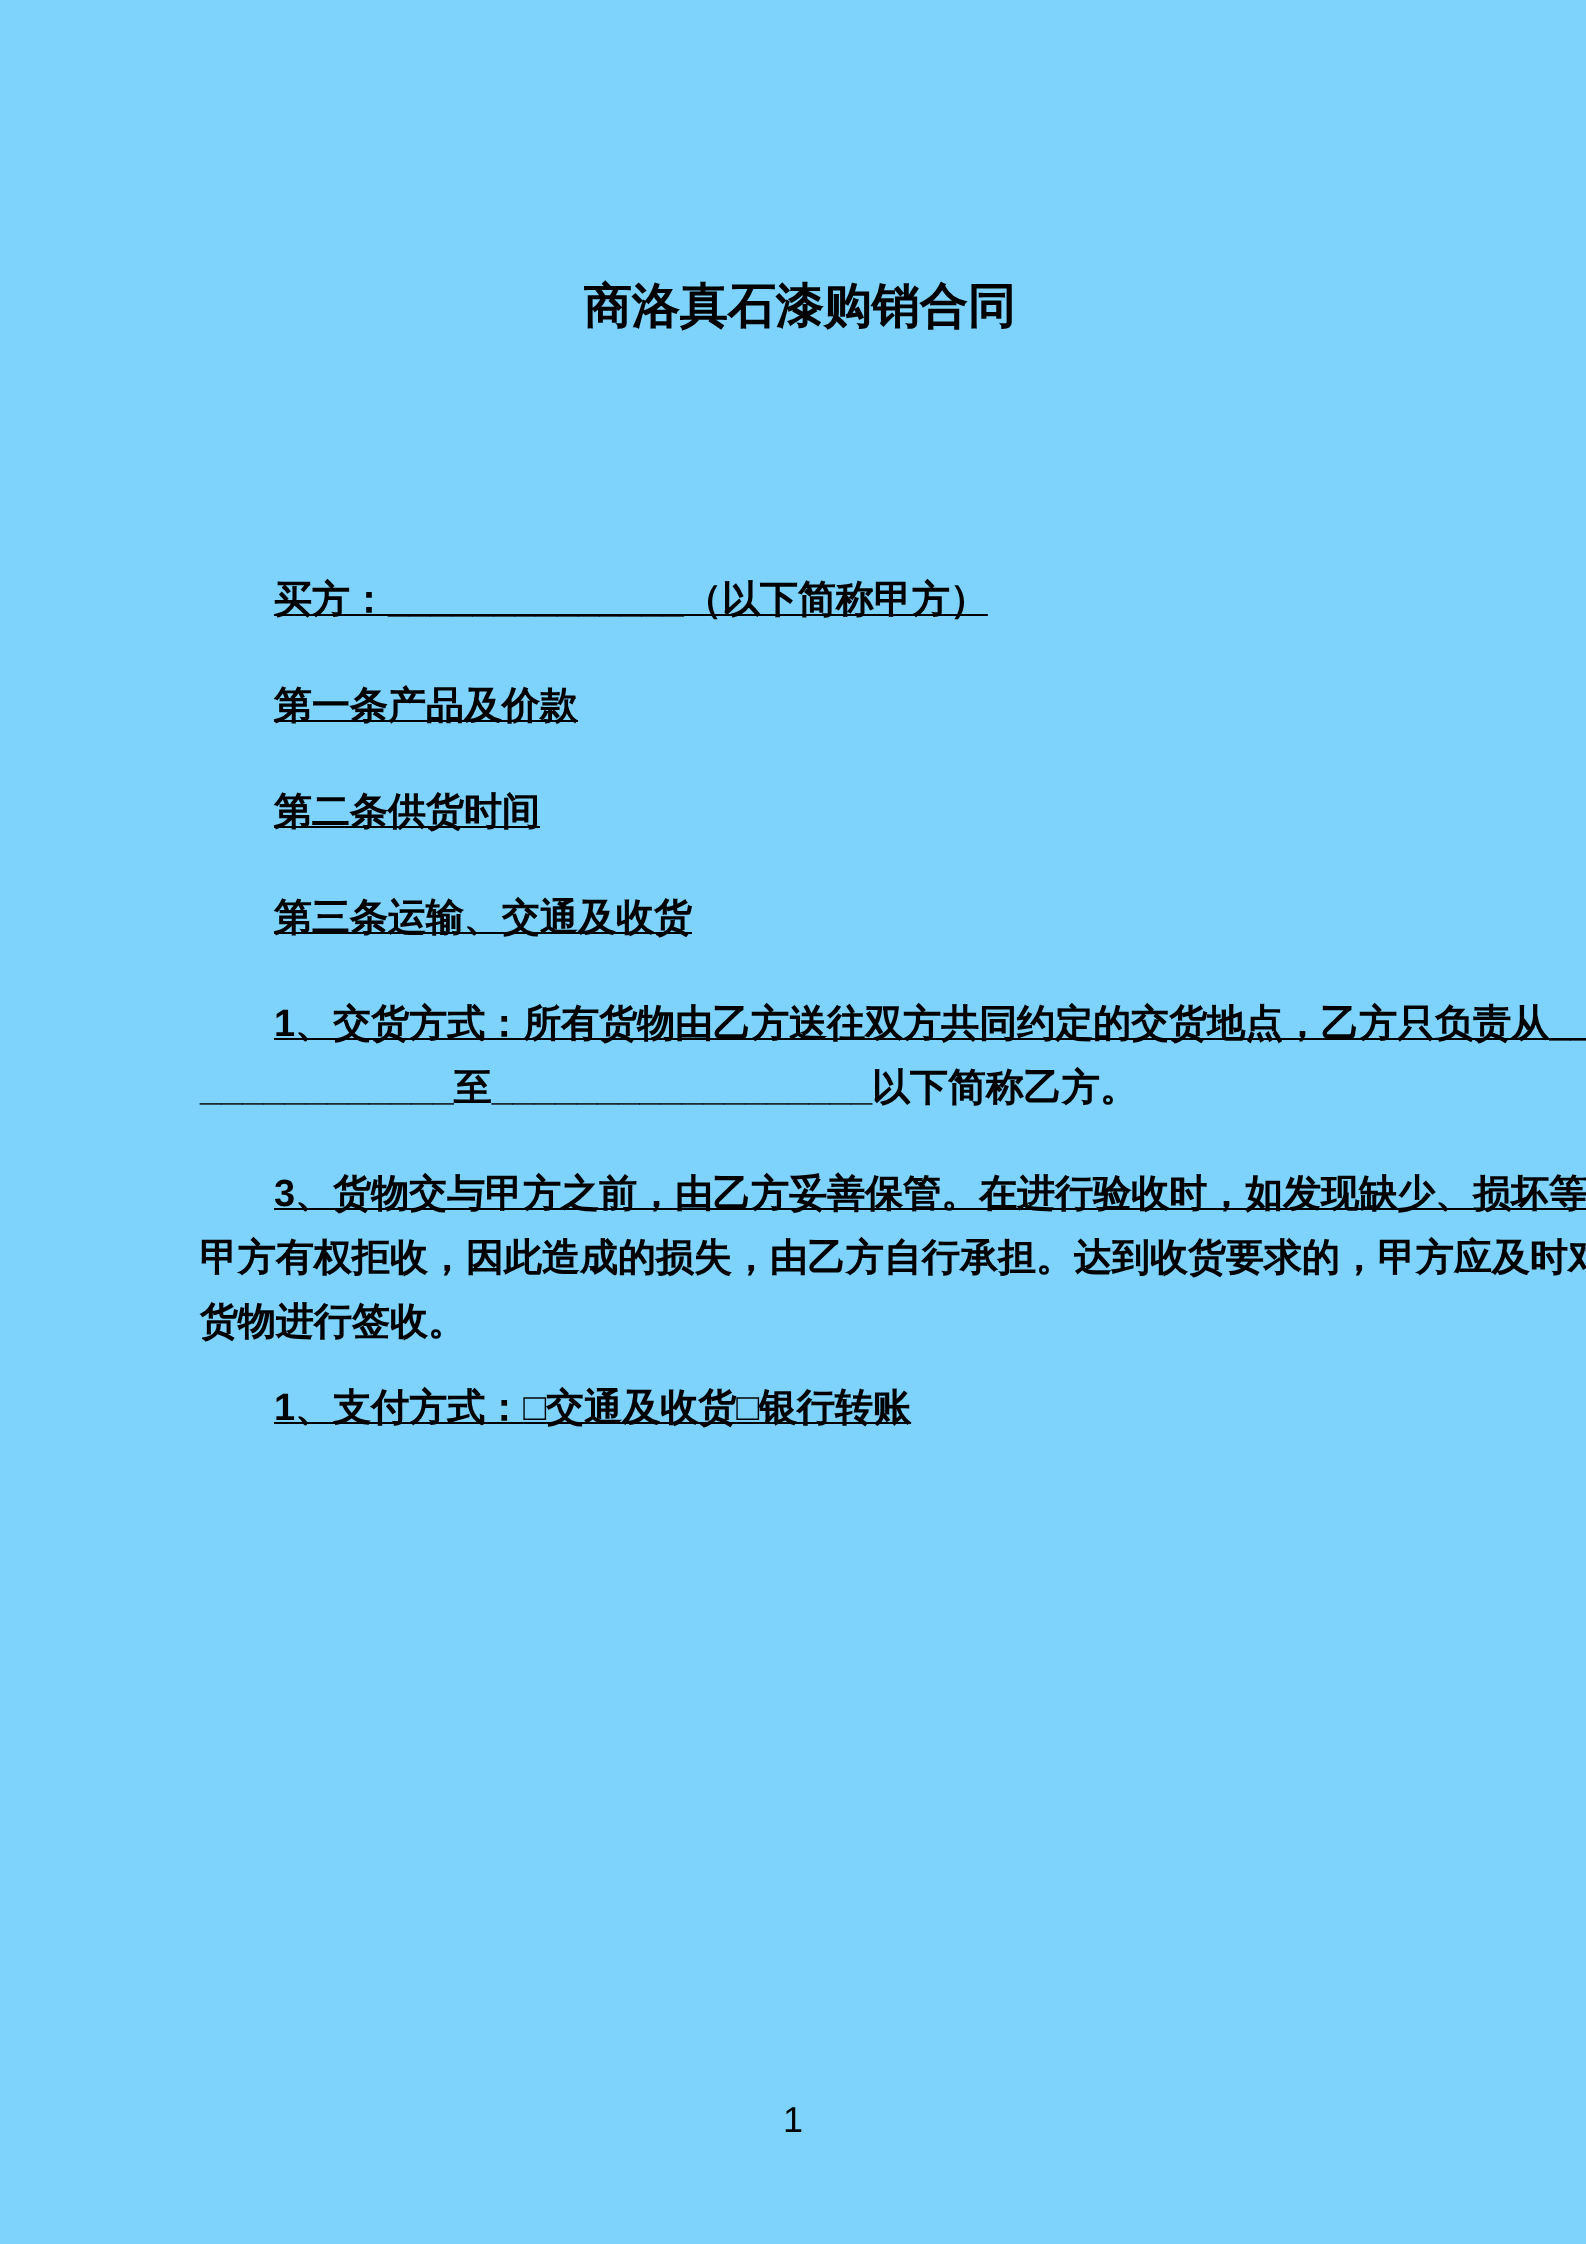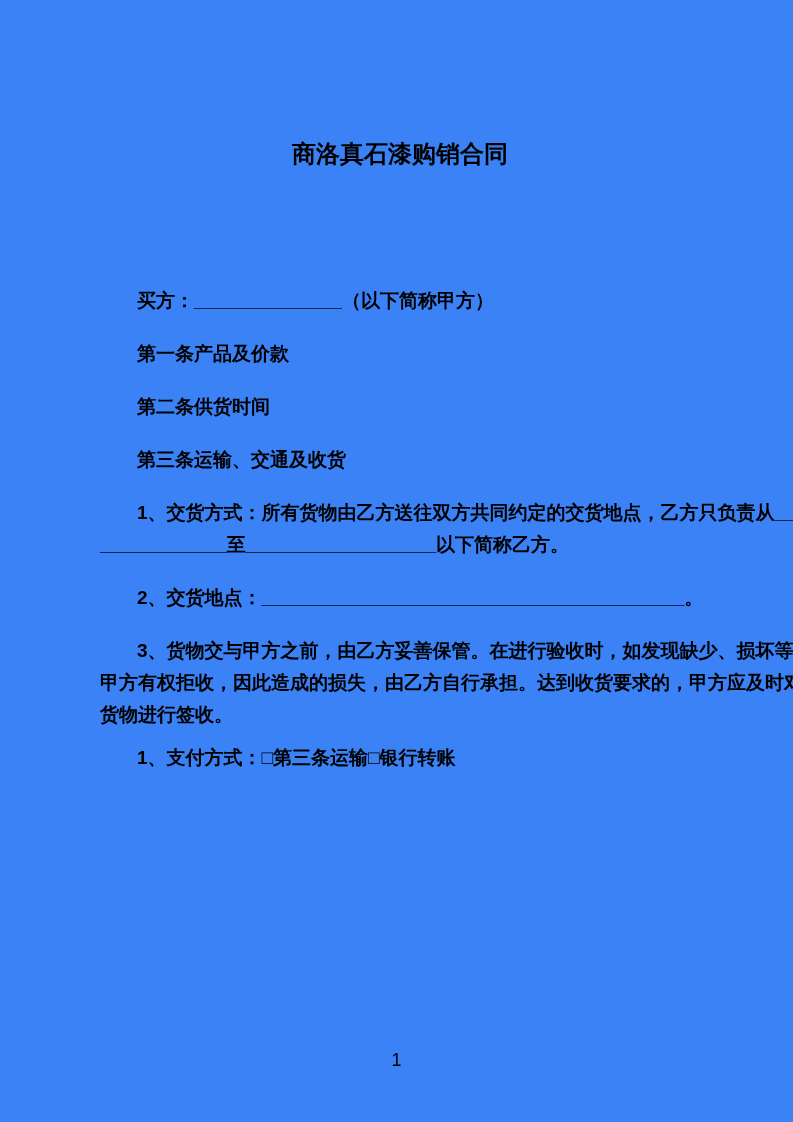--- a/index.html
+++ b/index.html
@@ -1,20 +1,20 @@
 <!DOCTYPE html>
 <html><head>
 <meta charset="utf-8">
 <style>
   html, body { margin: 0; padding: 0; background: #ffffff; }
   .page {
     position: relative;
     width: 793px;
     height: 1122px;
-    background: #3b82f6;
+    background: #7dd3fc;
     overflow: hidden;
     font-family: "Liberation Sans", "DejaVu Sans", sans-serif;
     color: #000000;
   }
   .content {
     position: absolute;
     left: 100px;
     top: 138px;
     width: 600px;
   }
@@ -27,21 +27,21 @@
     white-space: nowrap;
   }
   .para {
     font-size: 19px;
     font-weight: bold;
     line-height: 32px;
     margin: 0 0 21px 0;
     white-space: nowrap;
   }
   .para .line { display: block; white-space: nowrap; }
-  .indent { text-indent: 37px; }
+  .indent { text-indent: 37px; text-decoration: underline; }
   .mb-small { margin-bottom: 11px; }
   .blank { letter-spacing: 0; }
   .page-number {
     position: absolute;
     left: 0;
     right: 0;
     top: 1050px;
     text-align: center;
     font-size: 18px;
     font-weight: normal;
@@ -65,27 +65,26 @@
     <div class="para indent">第二条供货时间</div>
 
 
     <div class="para indent">第三条运输、交通及收货</div>
 
     <div class="para">
         <span class="line indent"><span>1、交货方式：所有货物由乙方送往双方共同约定的交货地点，乙方只负责从</span><span class="blank">___</span></span>
         <span class="line"><span class="blank">____________</span><span>至</span><span class="blank">__________________</span><span>以下简称乙方。</span></span>
       </div>
 
-    <div class="para indent"><span>2、交货地点：</span><span class="blank">________________________________________</span><span>。</span></div>
 
     <div class="para mb-small">
         <span class="line indent">3、货物交与甲方之前，由乙方妥善保管。在进行验收时，如发现缺少、损坏等，</span>
         <span class="line">甲方有权拒收，因此造成的损失，由乙方自行承担。达到收货要求的，甲方应及时对</span>
         <span class="line">货物进行签收。</span>
       </div>
 
 
-    <div class="para indent"><span>1、支付方式：</span><span>□</span><span>第三条运输</span><span>□</span><span>银行转账</span></div>
+    <div class="para indent"><span>1、支付方式：</span><span>□</span><span>交通及收货</span><span>□</span><span>银行转账</span></div>
 
   </div>
 
   <div class="page-number">1</div>
 </div>
 
 </body></html>

